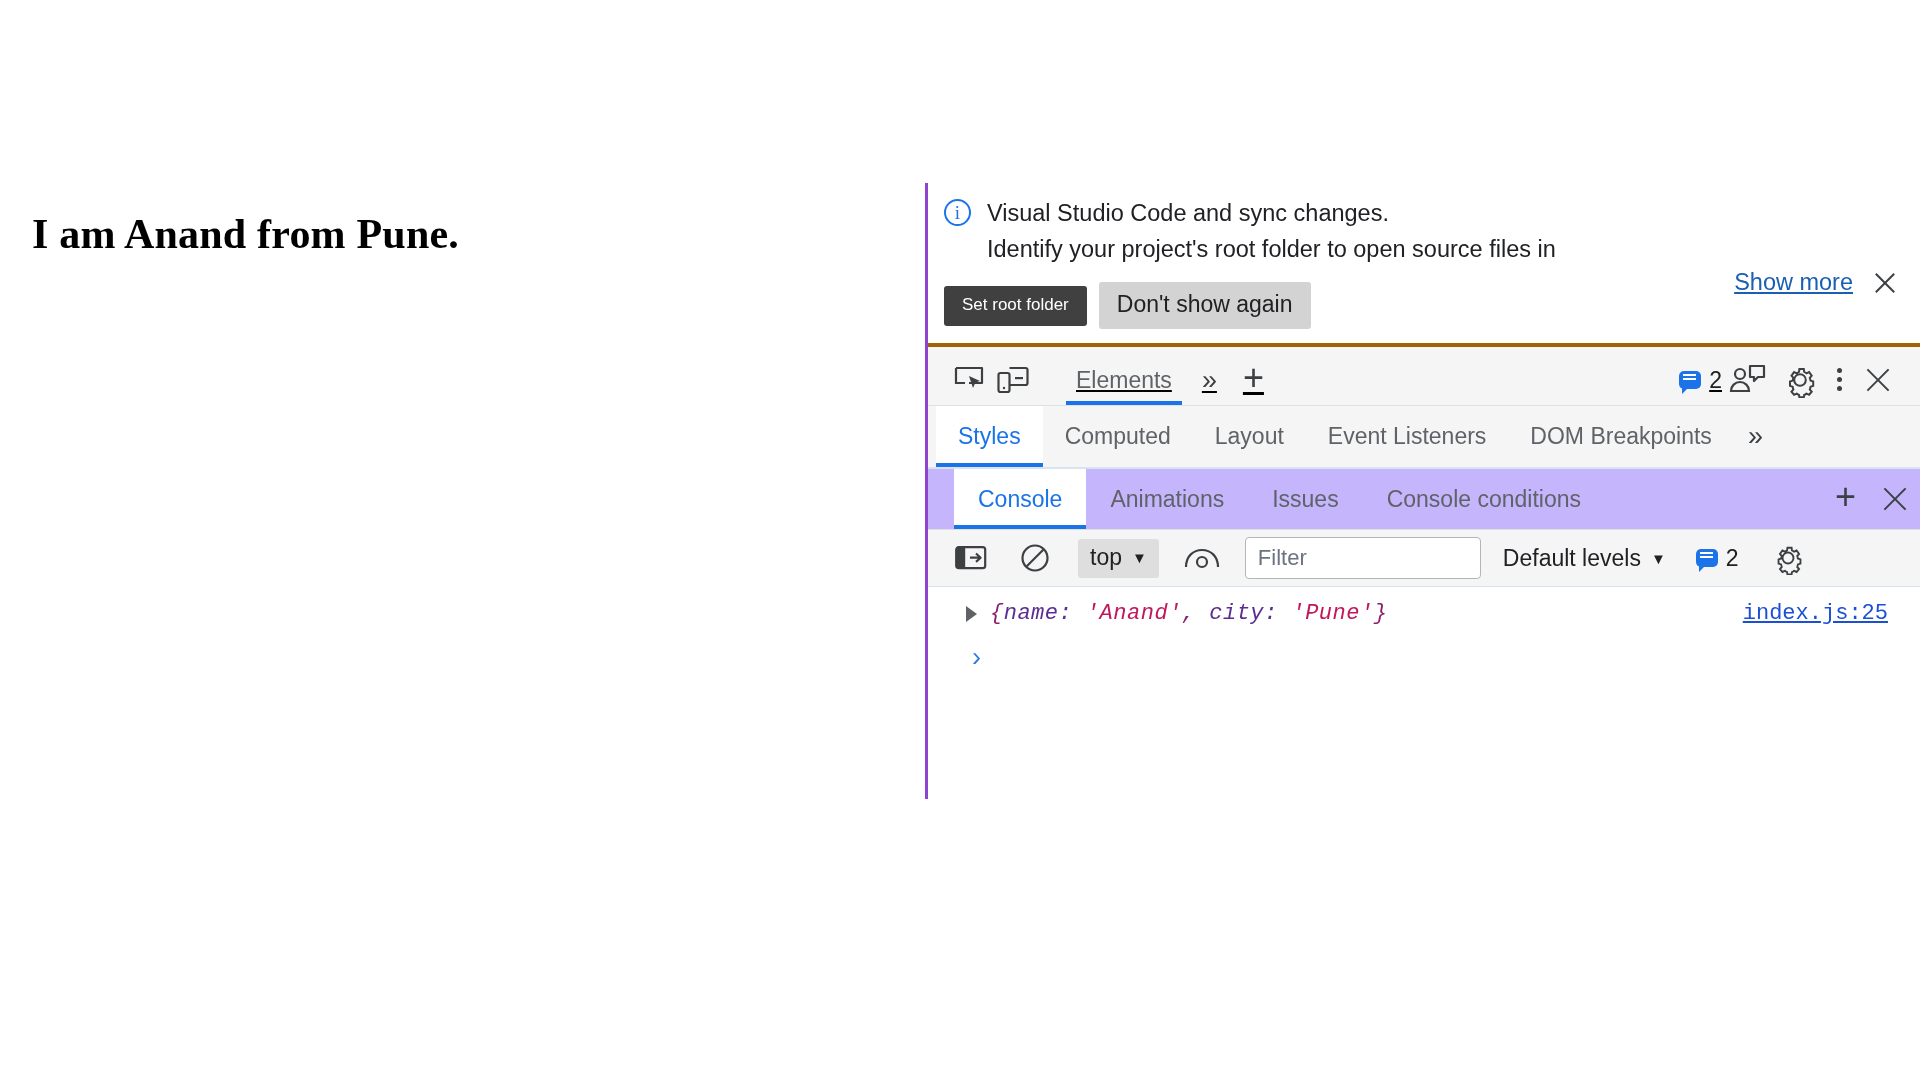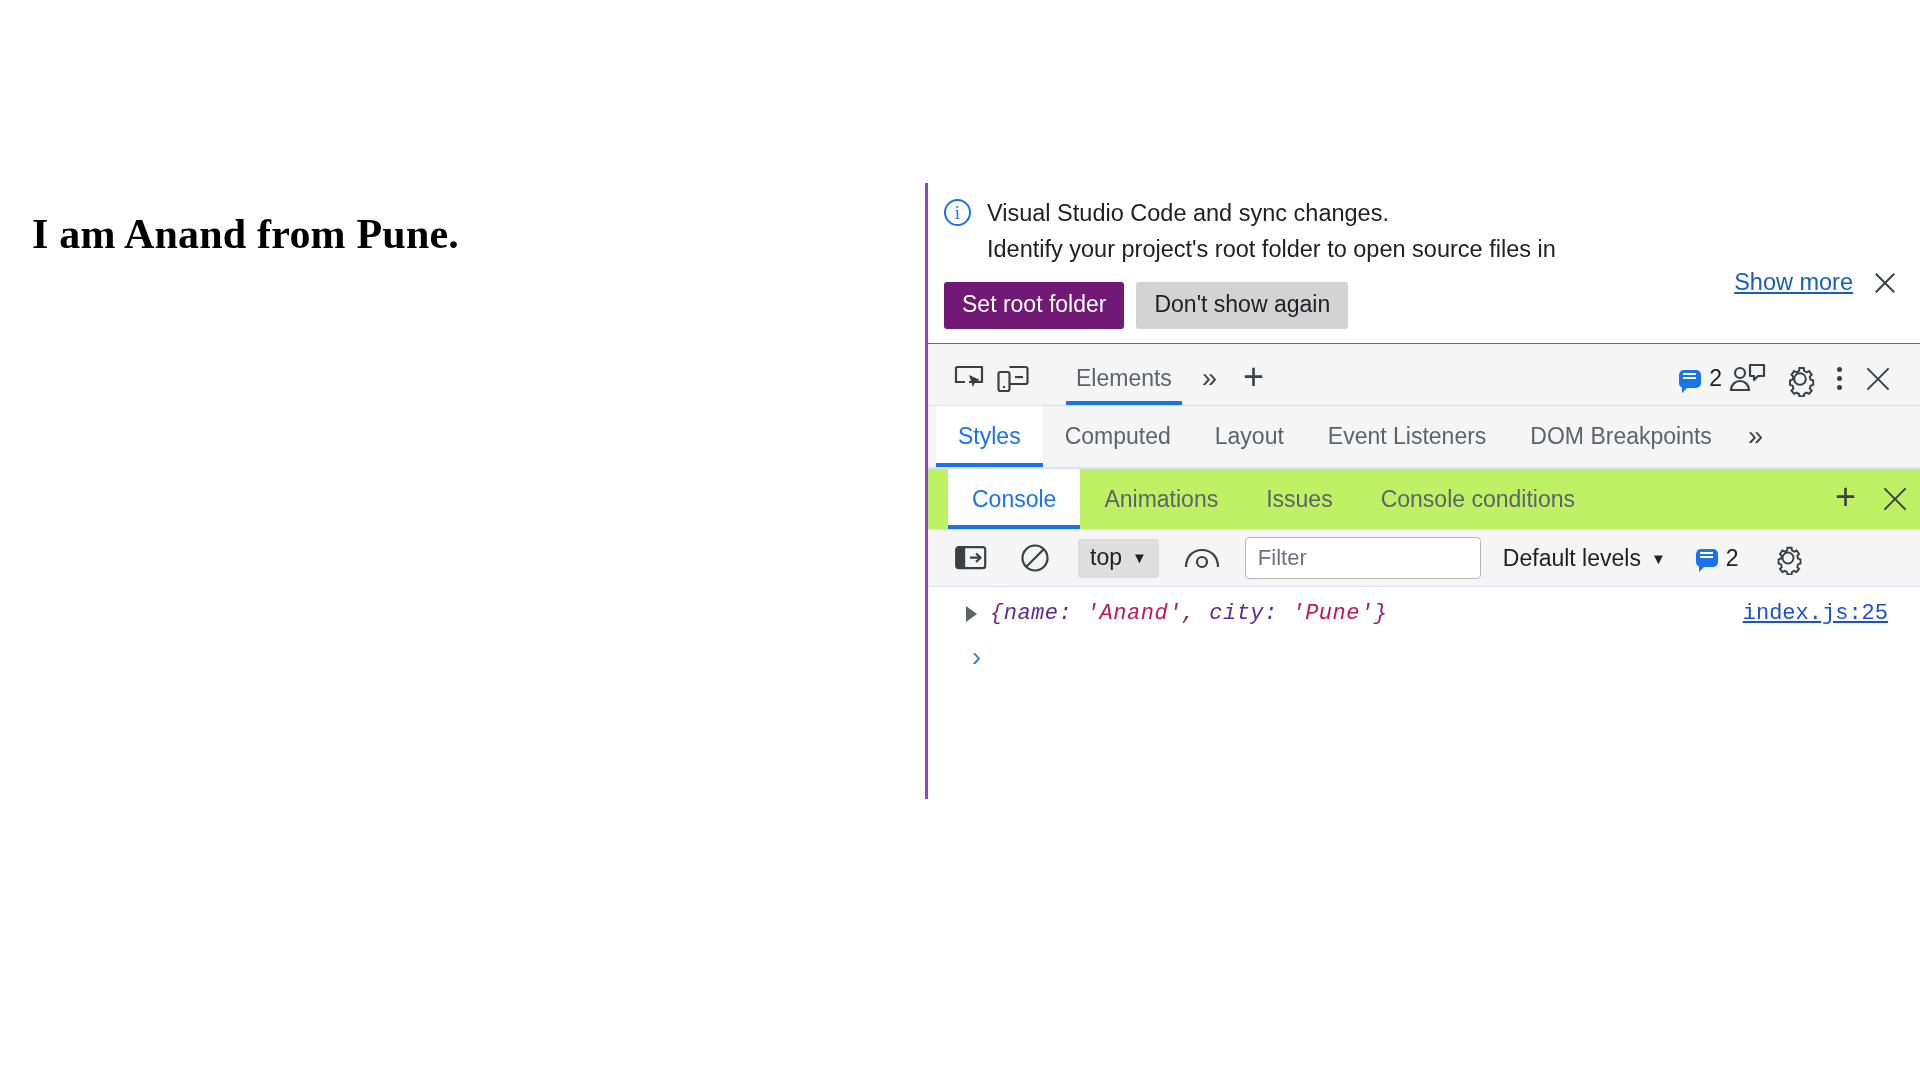--- a/index.html
+++ b/index.html
@@ -59,26 +59,26 @@
     max-width: 700px;
   }
   .banner-actions {
     display: flex;
     align-items: center;
     gap: 12px;
     margin-top: 15px;
     padding-left: 16px;
   }
   .btn-primary {
-    background: #701a75;
+    background: #404040;
     color: #ffffff;
     border: none;
     border-radius: 3px;
     font-family: "Liberation Sans", sans-serif;
-    font-size: 23px;
+    font-size: 17px;
     padding: 9px 18px 11px 18px;
     cursor: pointer;
     white-space: nowrap;
   }
   .btn-secondary {
     background: #d3d3d3;
     color: #202124;
     border: none;
     border-radius: 3px;
     font-family: "Liberation Sans", sans-serif;
@@ -118,23 +118,24 @@
   }
   .x-close::before { transform: rotate(45deg); }
   .x-close::after  { transform: rotate(-45deg); }
 
   
   .dt-toolbar {
     display: flex;
     align-items: center;
     height: 62px;
     background: #f5f5f5;
-    border-top: 1px solid #a16207;
+    border-top: 4px solid #a16207;
     padding: 8px 18px 0 22px;
     position: relative;
+    text-decoration: underline;
   }
   .dt-toolbar .spacer { flex: 1 1 auto; }
   .icon-btn {
     display: flex; align-items: center; justify-content: center;
     width: 42px; height: 42px;
     cursor: pointer;
     color: #3c4043;
     flex: 0 0 auto;
   }
   .tab-elements {
@@ -232,23 +233,23 @@
     left: 0; right: 0; bottom: 0;
     height: 4px; background: #1a73e8;
   }
   .pane-tabs .chev-dbl { display: flex; align-items: center; }
 
   
   .drawer-tabs {
     display: flex;
     align-items: stretch;
     height: 62px;
-    background: #bef264;
+    background: #c4b5fd;
     border-top: 2px solid #d9e4f2;
-    padding-left: 20px;
+    padding-left: 26px;
   }
   .drawer-tab {
     display: flex; align-items: center;
     padding: 0 24px;
     font-size: 23px;
     color: #5f6368;
     cursor: pointer;
     position: relative;
     white-space: nowrap;
   }

